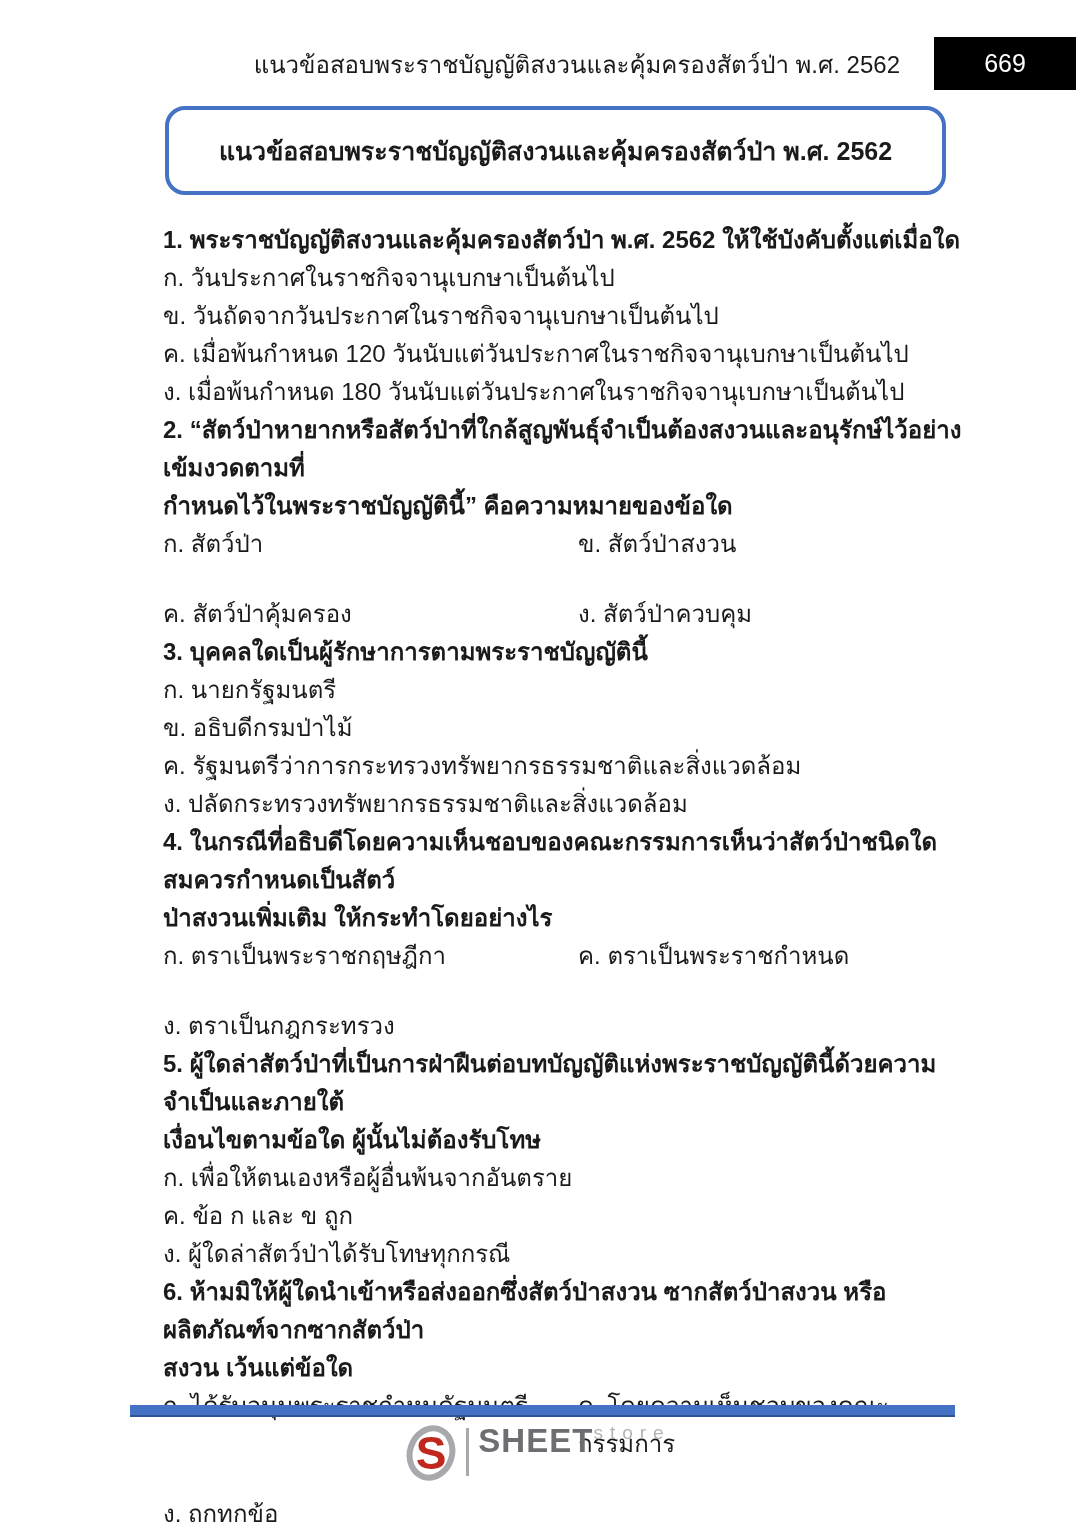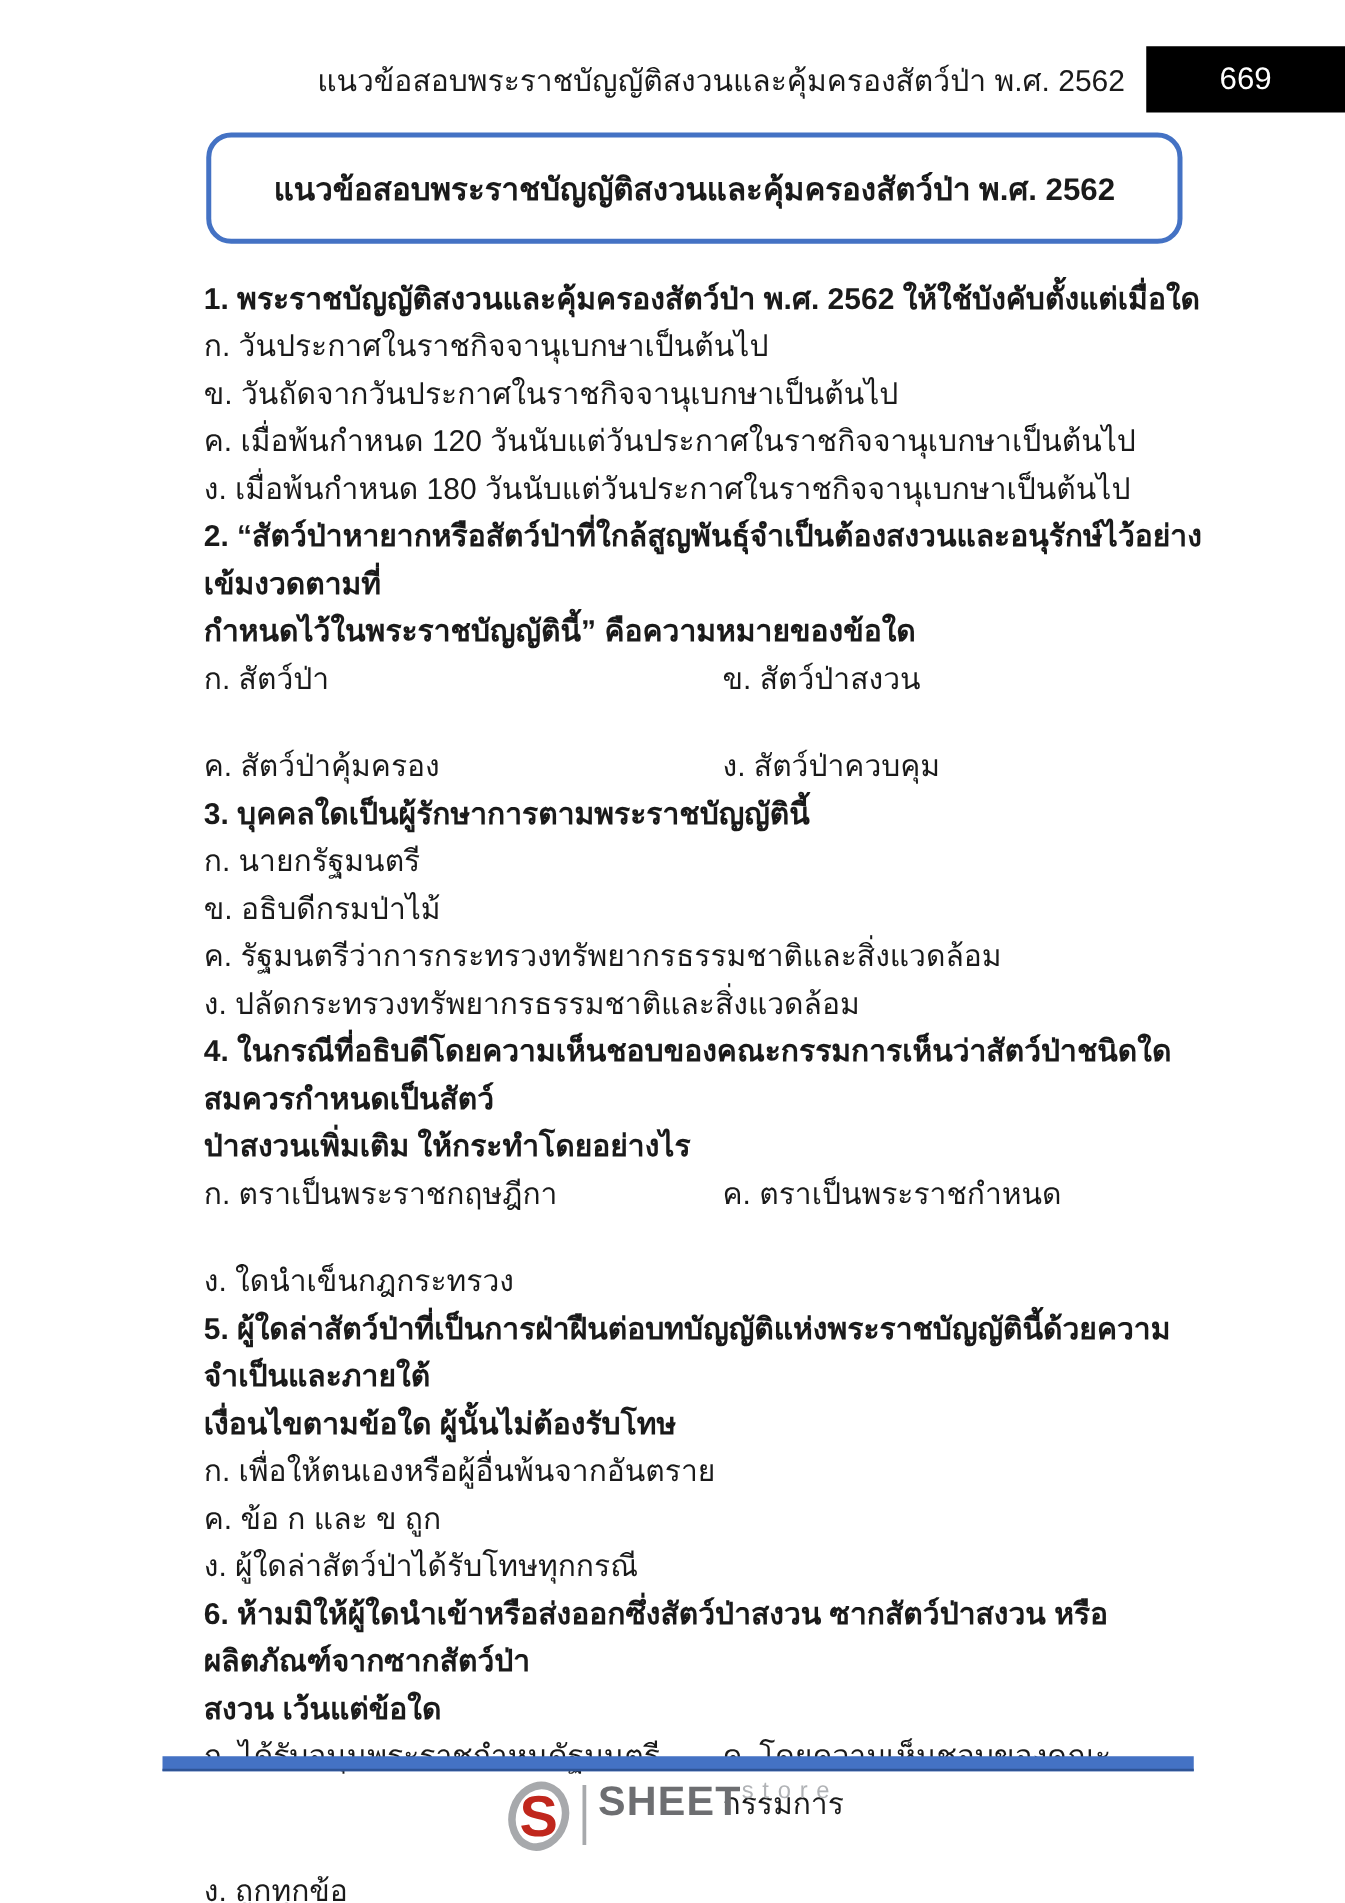--- a/index.html
+++ b/index.html
@@ -27,21 +27,21 @@
     right: 176px;
     top: 50%;
     transform: translateY(-50%);
     font-size: 24px;
     white-space: nowrap;
   }
   .page-number-box {
     position: absolute;
     right: 0;
     top: 0;
-    width: 159px;
+    width: 142px;
     height: 53px;
     background: var(--page-number-bg);
     color: #ffffff;
     display: flex;
     align-items: center;
     justify-content: center;
     font-size: 25px;
   }
   
   .title-box {
@@ -174,21 +174,21 @@
           <div class="choice">ค. รัฐมนตรีว่าการกระทรวงทรัพยากรธรรมชาติและสิ่งแวดล้อม</div>
           <div class="choice">ง. ปลัดกระทรวงทรัพยากรธรรมชาติและสิ่งแวดล้อม</div>
         </div>
       </div>
       <div class="question">
         <p class="q-text">4. ในกรณีที่อธิบดีโดยความเห็นชอบของคณะกรรมการเห็นว่าสัตว์ป่าชนิดใดสมควรกำหนดเป็นสัตว์
 ป่าสงวนเพิ่มเติม ให้กระทำโดยอย่างไร</p>
         <div class="choices two-column">
           <div class="choice">ก. ตราเป็นพระราชกฤษฎีกา</div>
           <div class="choice">ค. ตราเป็นพระราชกำหนด</div>
-          <div class="choice">ง. ใดนำเข็นกฎกระทรวง</div>
+          <div class="choice">ง. ตราเป็นกฎกระทรวง</div>
         </div>
       </div>
       <div class="question">
         <p class="q-text">5. ผู้ใดล่าสัตว์ป่าที่เป็นการฝ่าฝืนต่อบทบัญญัติแห่งพระราชบัญญัตินี้ด้วยความจำเป็นและภายใต้
 เงื่อนไขตามข้อใด ผู้นั้นไม่ต้องรับโทษ</p>
         <div class="choices single-column">
           <div class="choice">ก. เพื่อให้ตนเองหรือผู้อื่นพ้นจากอันตราย</div>
           <div class="choice">ค. ข้อ ก และ ข ถูก</div>
           <div class="choice">ง. ผู้ใดล่าสัตว์ป่าได้รับโทษทุกกรณี</div>
         </div>

